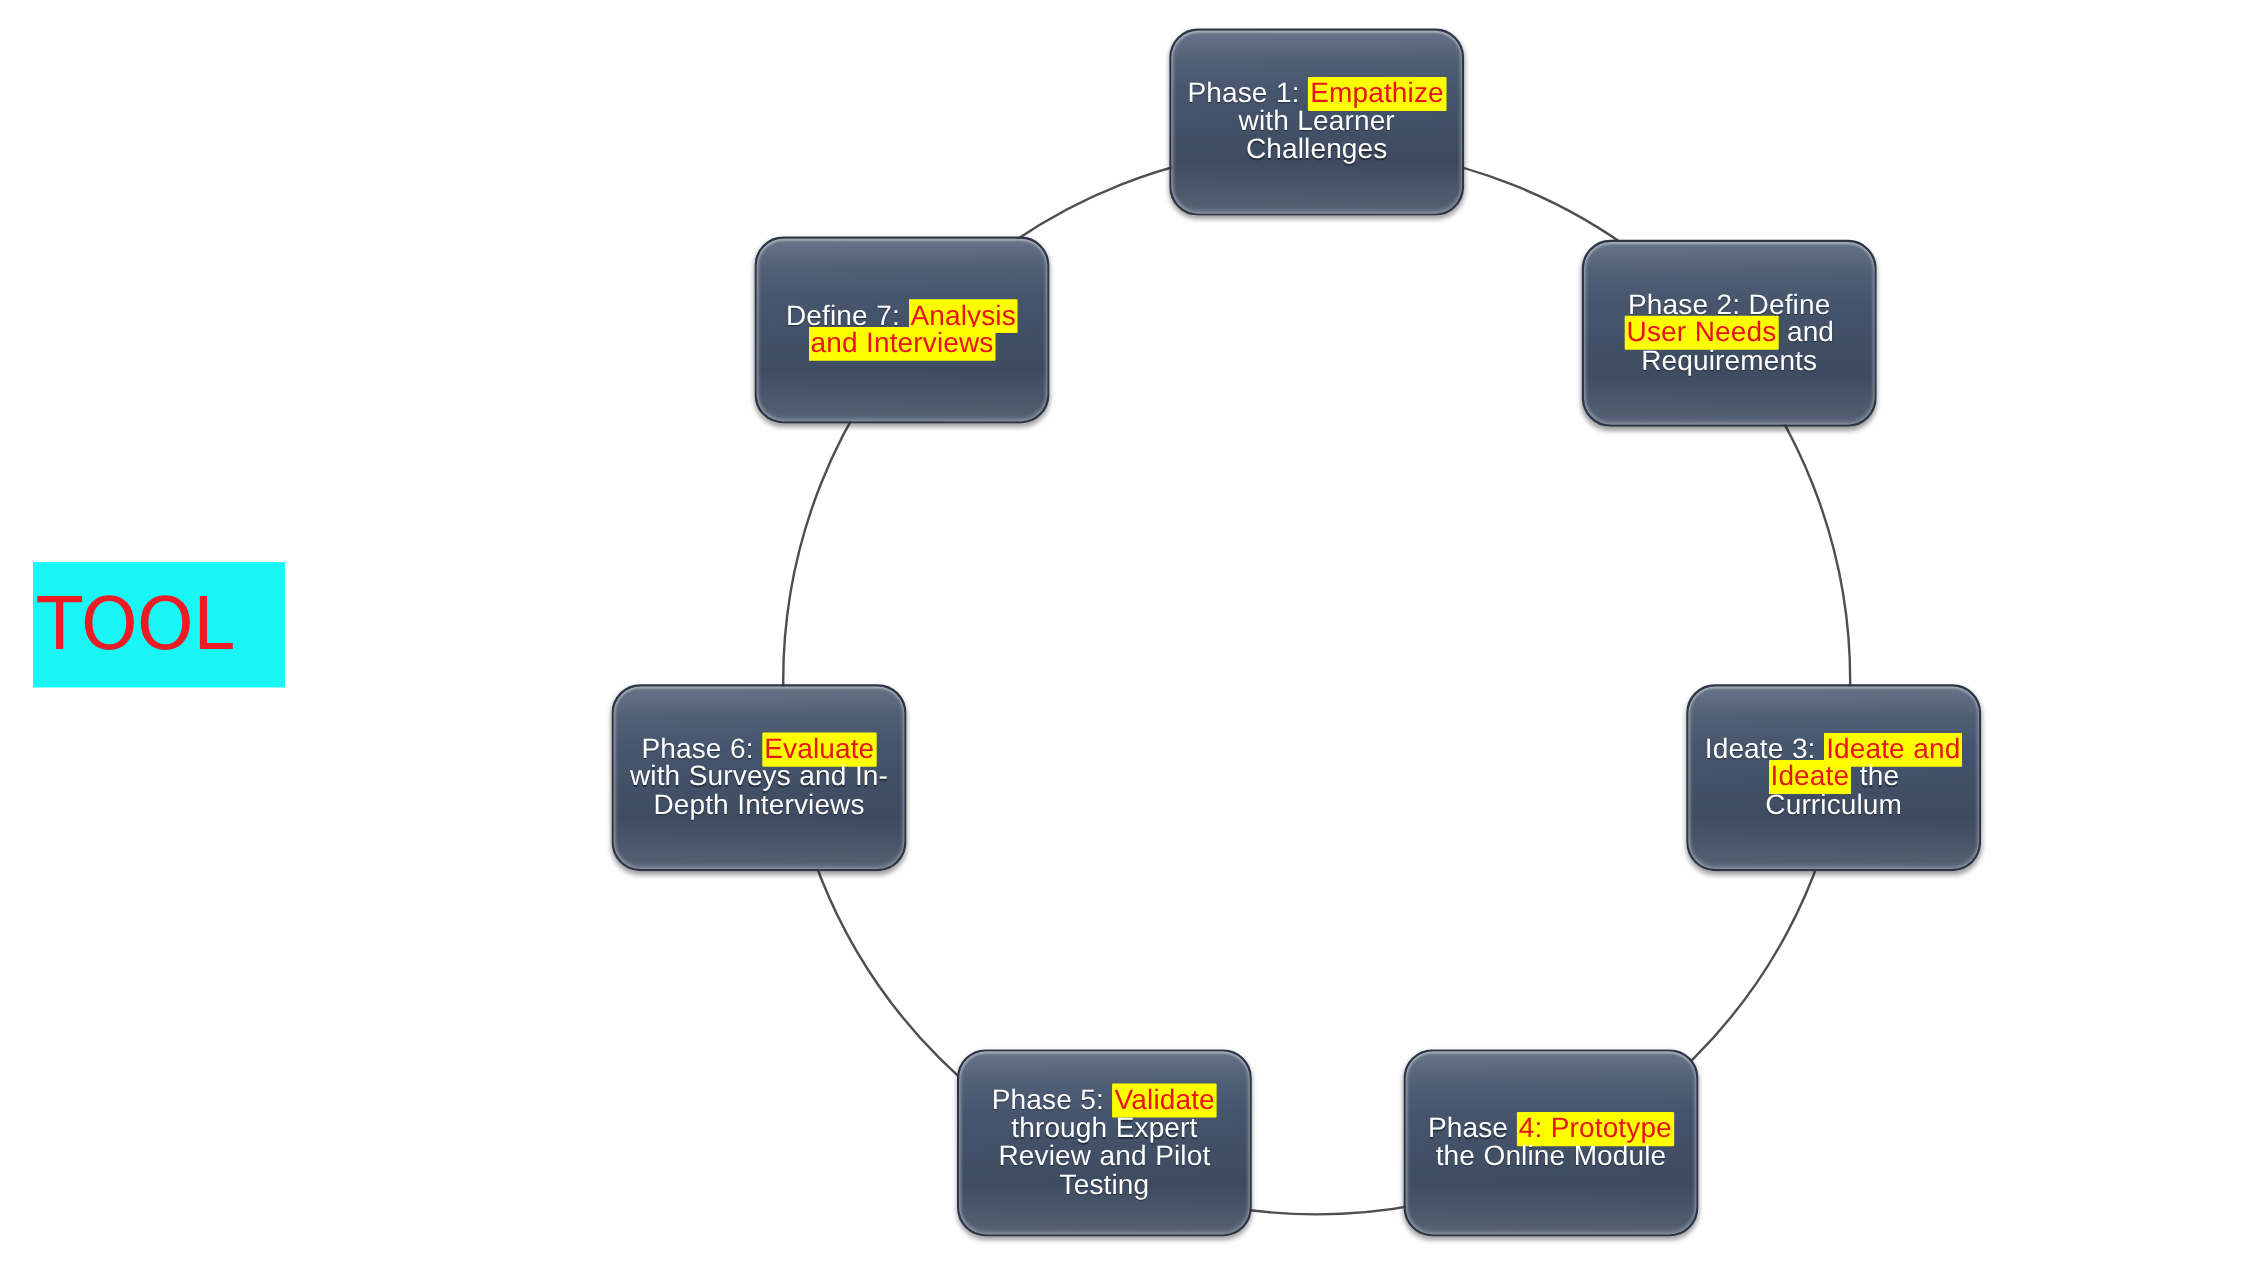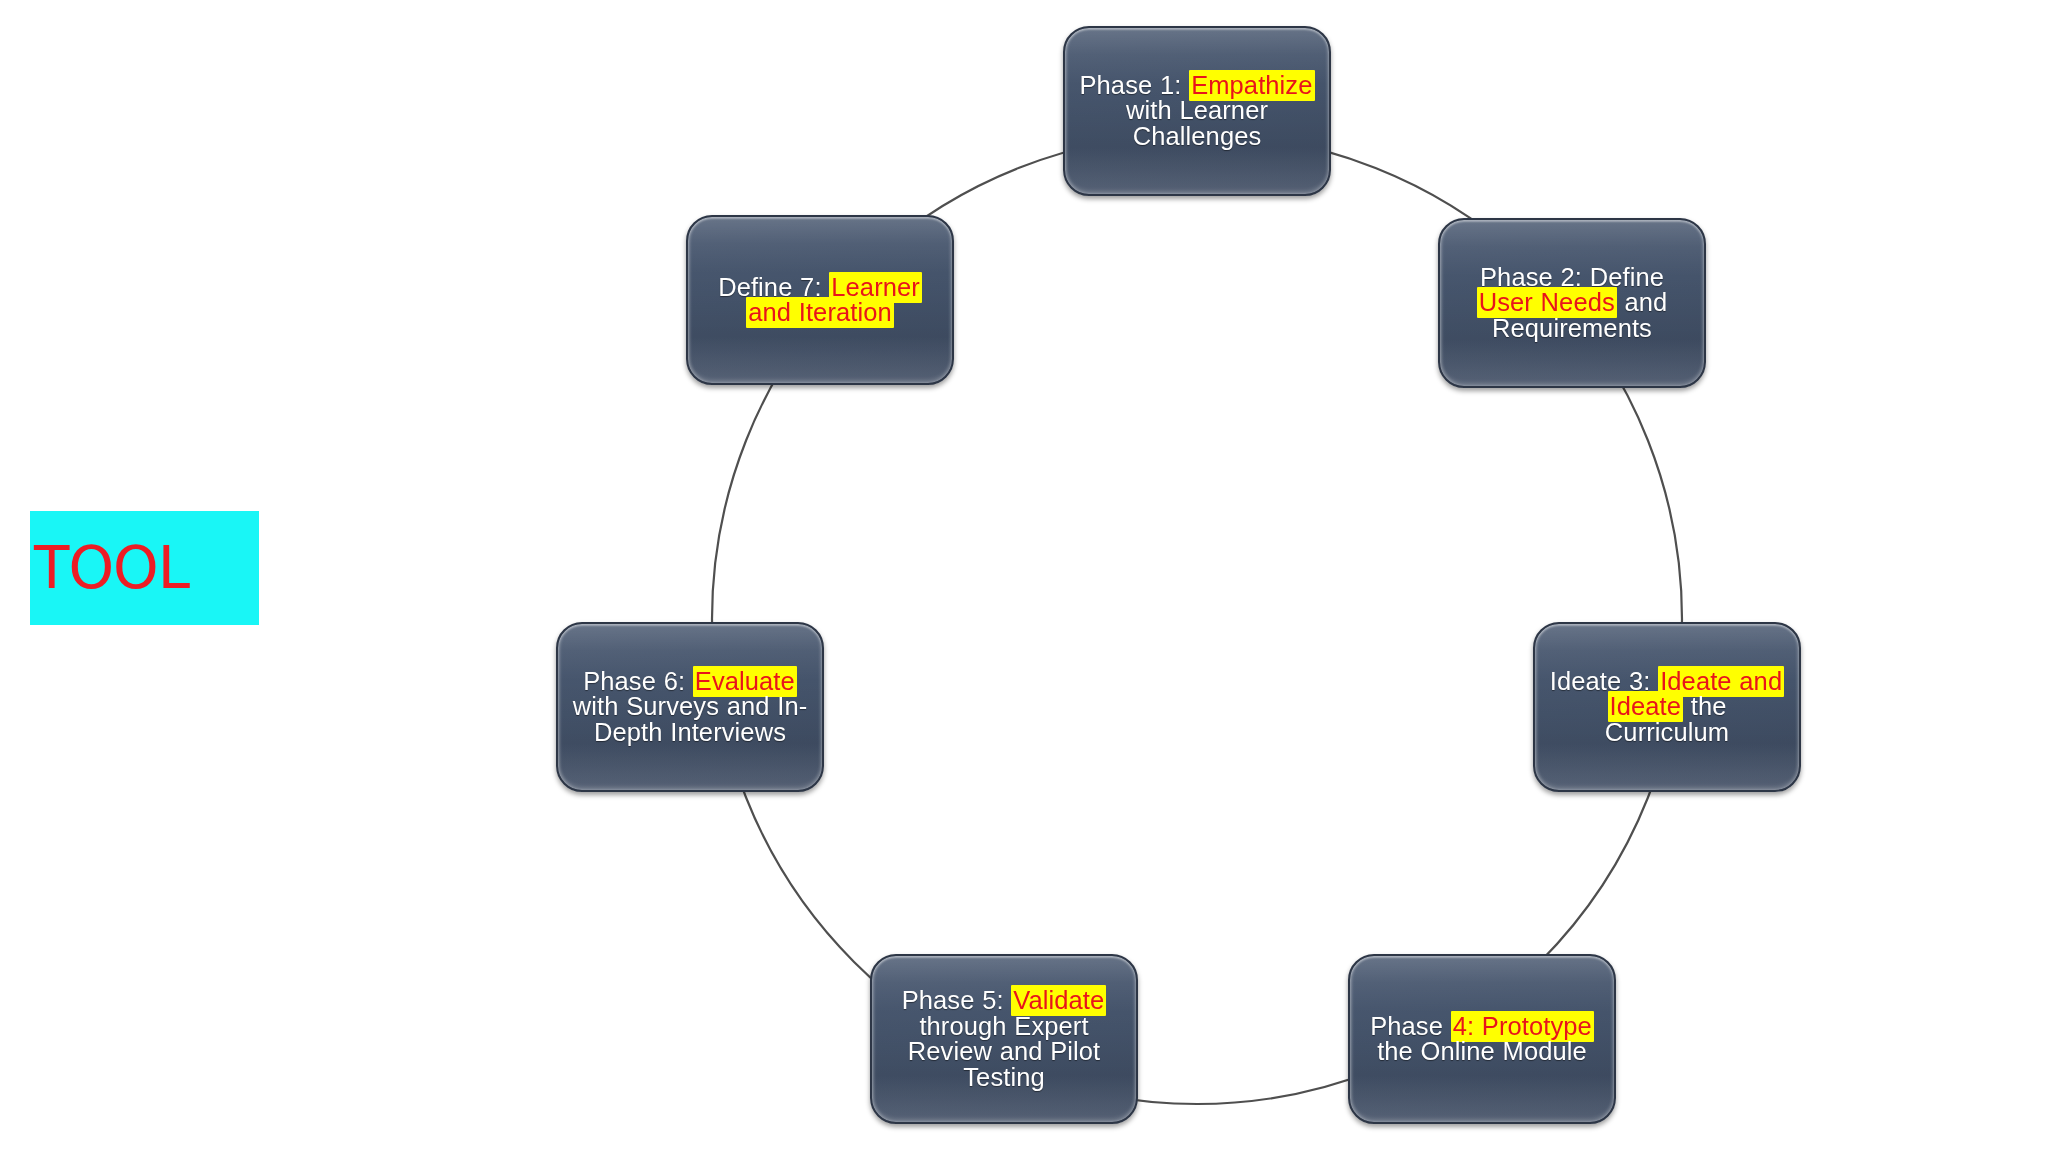--- a/index.html
+++ b/index.html
@@ -68,42 +68,42 @@
     box-decoration-break: clone;
     -webkit-box-decoration-break: clone;
     text-shadow: none;
     border-radius: 1px;
   }
 
   
   #box-phase-1 { left: 1063px; top: 26px; }
   #box-phase-2 { left: 1438px; top: 218px; }
   #box-phase-3 { left: 1533px; top: 622px; }
-  #box-phase-4 { left: 1348px; top: 954px; }
+  #box-phase-4 { left: 1276px; top: 954px; }
   #box-phase-5 { left: 870px;  top: 954px; justify-content: center; }
   #box-phase-6 { left: 556px;  top: 622px; }
   #box-phase-7 { left: 686px;  top: 215px; }
 
   
   #tool-label {
     position: absolute;
     left: 30px;
     top: 511px;
     width: 229px;
     height: 114px;
     background: #19f6f6;
     display: flex;
     align-items: center;
     justify-content: flex-start;
     box-sizing: border-box;
     padding-left: 4px;
   }
   #tool-label-text {
     color: #ed1c24;
-    font-size: 58px;
+    font-size: 66px;
     line-height: 1;
     font-weight: 400;
     letter-spacing: -1px;
     font-family: "DejaVu Sans", sans-serif;
   }
 </style>
 </head>
 <body>
 
 <svg id="cycle-svg" viewBox="0 0 2048 1152" xmlns="http://www.w3.org/2000/svg">
@@ -141,19 +141,19 @@
 </div>
 
 <div class="phase-box" id="box-phase-6">
   <div class="phase-text">
     <span>Phase 6: </span><span class="hl">Evaluate</span><span> with Surveys and In-Depth Interviews</span>
   </div>
 </div>
 
 <div class="phase-box" id="box-phase-7">
   <div class="phase-text">
-    <span>Define 7: </span><span class="hl">Learner and Iteration</span><span></span>
+    <span>Define 7: </span><span class="hl">Analysis and Interviews</span><span></span>
   </div>
 </div>
 
 <div id="tool-label">
   <span id="tool-label-text">TOOL</span>
 </div>
 
 </body></html>

